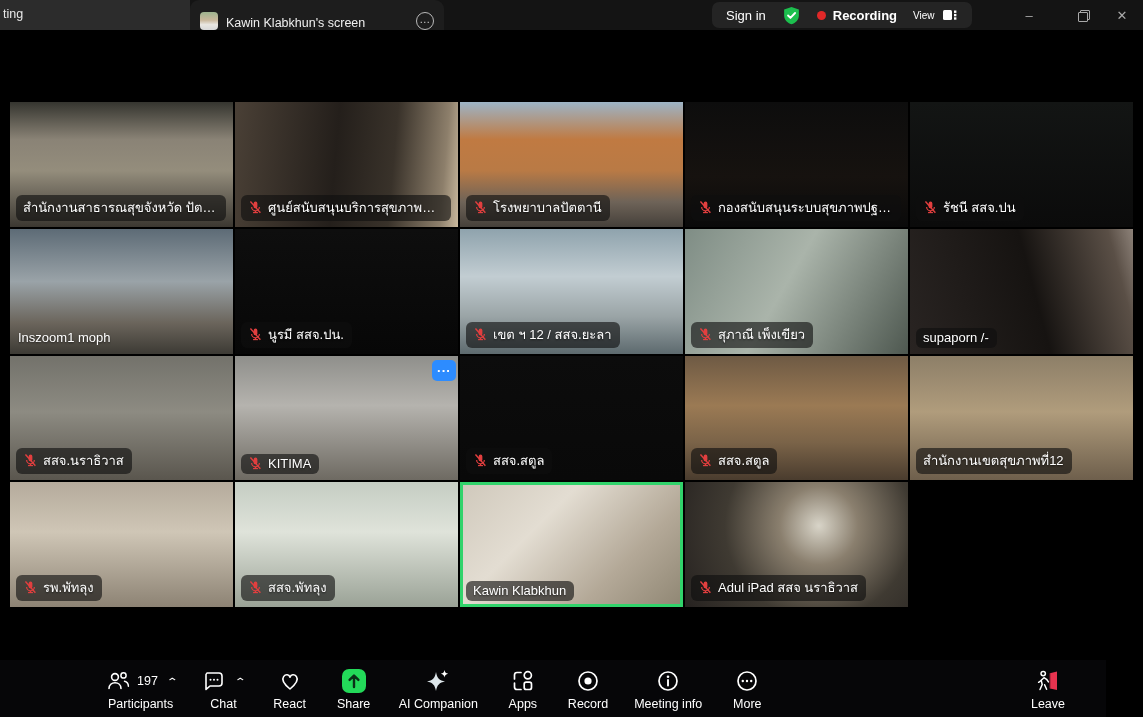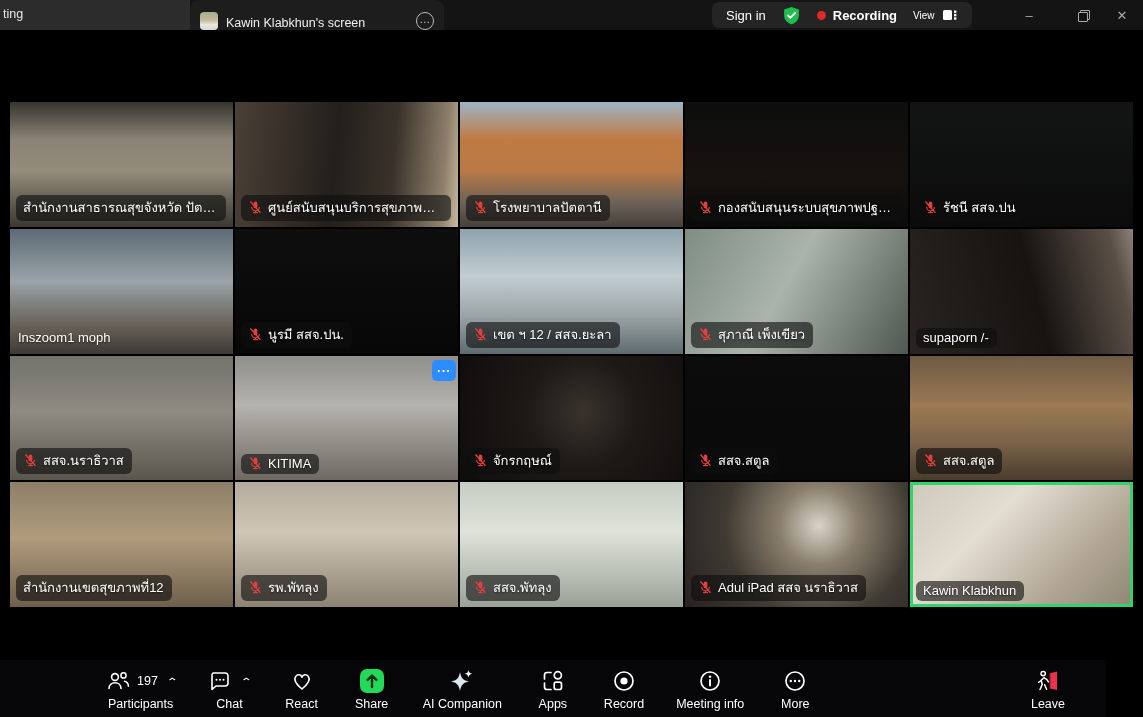--- a/index.html
+++ b/index.html
@@ -70,21 +70,21 @@
   .t14 { background:linear-gradient(180deg,#0c0c0c 0%,#090909 100%); }
   .t15 { background:linear-gradient(180deg,#6e5a44 0%,#9b7a54 40%,#7a6348 70%,#4a3c2e 100%); }
   .t16 { background:linear-gradient(180deg,#8d7f68 0%,#b09c7c 45%,#6e5f4c 100%); }
   .t17 { background:linear-gradient(180deg,#b5ab9c 0%,#cfc6b6 40%,#8d8374 100%); }
   .t18 { background:linear-gradient(180deg,#c5cdc3 0%,#dfe3da 40%,#9aa296 100%); }
   .t19 { background:radial-gradient(circle at 60% 35%,#d8d4c8 0%,#8a7f6e 25%,#3f3a32 60%,#262220 100%); }
   .t20 { background:linear-gradient(135deg,#cfc8bb 0%,#e3ddd2 35%,#b4a998 70%,#8f8673 100%); }
 
   
   .toolbar { position:absolute; bottom:0; left:0; width:1106px; height:57px; background:#060608;
-    display:flex; align-items:center; padding-left:92px;gap:6px; }
+    display:flex; align-items:center; padding-left:92px; }
   .tb-btn { display:flex; flex-direction:column; align-items:center; justify-content:center;
     gap:3px; padding:4px 13px 2px; min-width:64px; }
   .tb-icon-row { display:flex; align-items:center; gap:6px; height:26px; }
   .tb-label { color:#fff; font-size:12.5px; white-space:nowrap; }
   .tb-count { color:#fff; font-size:12.5px; }
   .chev { color:#fff; font-size:10px; transform:scaleX(1.5); margin-left:4px; }
   .leave-btn { margin-left:auto; margin-right:26px; }
   svg { display:block; }
 </style>
 </head>
@@ -284,35 +284,20 @@
           <path d="M3.9 7.4 a4.1 4.1 0 0 0 8.2 0" fill="none" stroke="#e23f3f" stroke-width="1.3"></path>
           <line x1="8" y1="11.6" x2="8" y2="13" stroke="#e23f3f" stroke-width="1.3"></line>
           <line x1="5.4" y1="13.4" x2="10.6" y2="13.4" stroke="#e23f3f" stroke-width="1.3"></line>
           <line x1="2.6" y1="1.6" x2="13.2" y2="13.6" stroke="#e23f3f" stroke-width="1.5"></line>
         </svg>
       </span>
       <span class="pname">KITIMA</span>
     </div>
     <div class="tile-menu">...</div>
   </div>
-    <div class="tile t13">
-    <div class="nameplate">
-      <span class="mic">
-        <svg width="15" height="15" viewBox="0 0 16 16">
-          <rect x="6" y="1.6" width="4" height="7.2" rx="2" fill="#e23f3f"></rect>
-          <path d="M3.9 7.4 a4.1 4.1 0 0 0 8.2 0" fill="none" stroke="#e23f3f" stroke-width="1.3"></path>
-          <line x1="8" y1="11.6" x2="8" y2="13" stroke="#e23f3f" stroke-width="1.3"></line>
-          <line x1="5.4" y1="13.4" x2="10.6" y2="13.4" stroke="#e23f3f" stroke-width="1.3"></line>
-          <line x1="2.6" y1="1.6" x2="13.2" y2="13.6" stroke="#e23f3f" stroke-width="1.5"></line>
-        </svg>
-      </span>
-      <span class="pname">จักรกฤษณ์</span>
-    </div>
-
-  </div>
     <div class="tile t14">
     <div class="nameplate">
       <span class="mic">
         <svg width="15" height="15" viewBox="0 0 16 16">
           <rect x="6" y="1.6" width="4" height="7.2" rx="2" fill="#e23f3f"></rect>
           <path d="M3.9 7.4 a4.1 4.1 0 0 0 8.2 0" fill="none" stroke="#e23f3f" stroke-width="1.3"></path>
           <line x1="8" y1="11.6" x2="8" y2="13" stroke="#e23f3f" stroke-width="1.3"></line>
           <line x1="5.4" y1="13.4" x2="10.6" y2="13.4" stroke="#e23f3f" stroke-width="1.3"></line>
           <line x1="2.6" y1="1.6" x2="13.2" y2="13.6" stroke="#e23f3f" stroke-width="1.5"></line>
         </svg>
@@ -366,39 +351,39 @@
           <path d="M3.9 7.4 a4.1 4.1 0 0 0 8.2 0" fill="none" stroke="#e23f3f" stroke-width="1.3"></path>
           <line x1="8" y1="11.6" x2="8" y2="13" stroke="#e23f3f" stroke-width="1.3"></line>
           <line x1="5.4" y1="13.4" x2="10.6" y2="13.4" stroke="#e23f3f" stroke-width="1.3"></line>
           <line x1="2.6" y1="1.6" x2="13.2" y2="13.6" stroke="#e23f3f" stroke-width="1.5"></line>
         </svg>
       </span>
       <span class="pname">สสจ.พัทลุง</span>
     </div>
 
   </div>
+    <div class="tile t20 active">
+    <div class="nameplate">
+
+      <span class="pname">Kawin Klabkhun</span>
+    </div>
+
+  </div>
     <div class="tile t19">
     <div class="nameplate">
       <span class="mic">
         <svg width="15" height="15" viewBox="0 0 16 16">
           <rect x="6" y="1.6" width="4" height="7.2" rx="2" fill="#e23f3f"></rect>
           <path d="M3.9 7.4 a4.1 4.1 0 0 0 8.2 0" fill="none" stroke="#e23f3f" stroke-width="1.3"></path>
           <line x1="8" y1="11.6" x2="8" y2="13" stroke="#e23f3f" stroke-width="1.3"></line>
           <line x1="5.4" y1="13.4" x2="10.6" y2="13.4" stroke="#e23f3f" stroke-width="1.3"></line>
           <line x1="2.6" y1="1.6" x2="13.2" y2="13.6" stroke="#e23f3f" stroke-width="1.5"></line>
         </svg>
       </span>
       <span class="pname">Adul iPad สสจ นราธิวาส</span>
-    </div>
-
-  </div>
-    <div class="tile t20 active">
-    <div class="nameplate">
-
-      <span class="pname">Kawin Klabkhun</span>
     </div>
 
   </div>
   </div>
 
 <div class="toolbar">
 
   <div class="tb-btn">
     <div class="tb-icon-row">
       <span>

